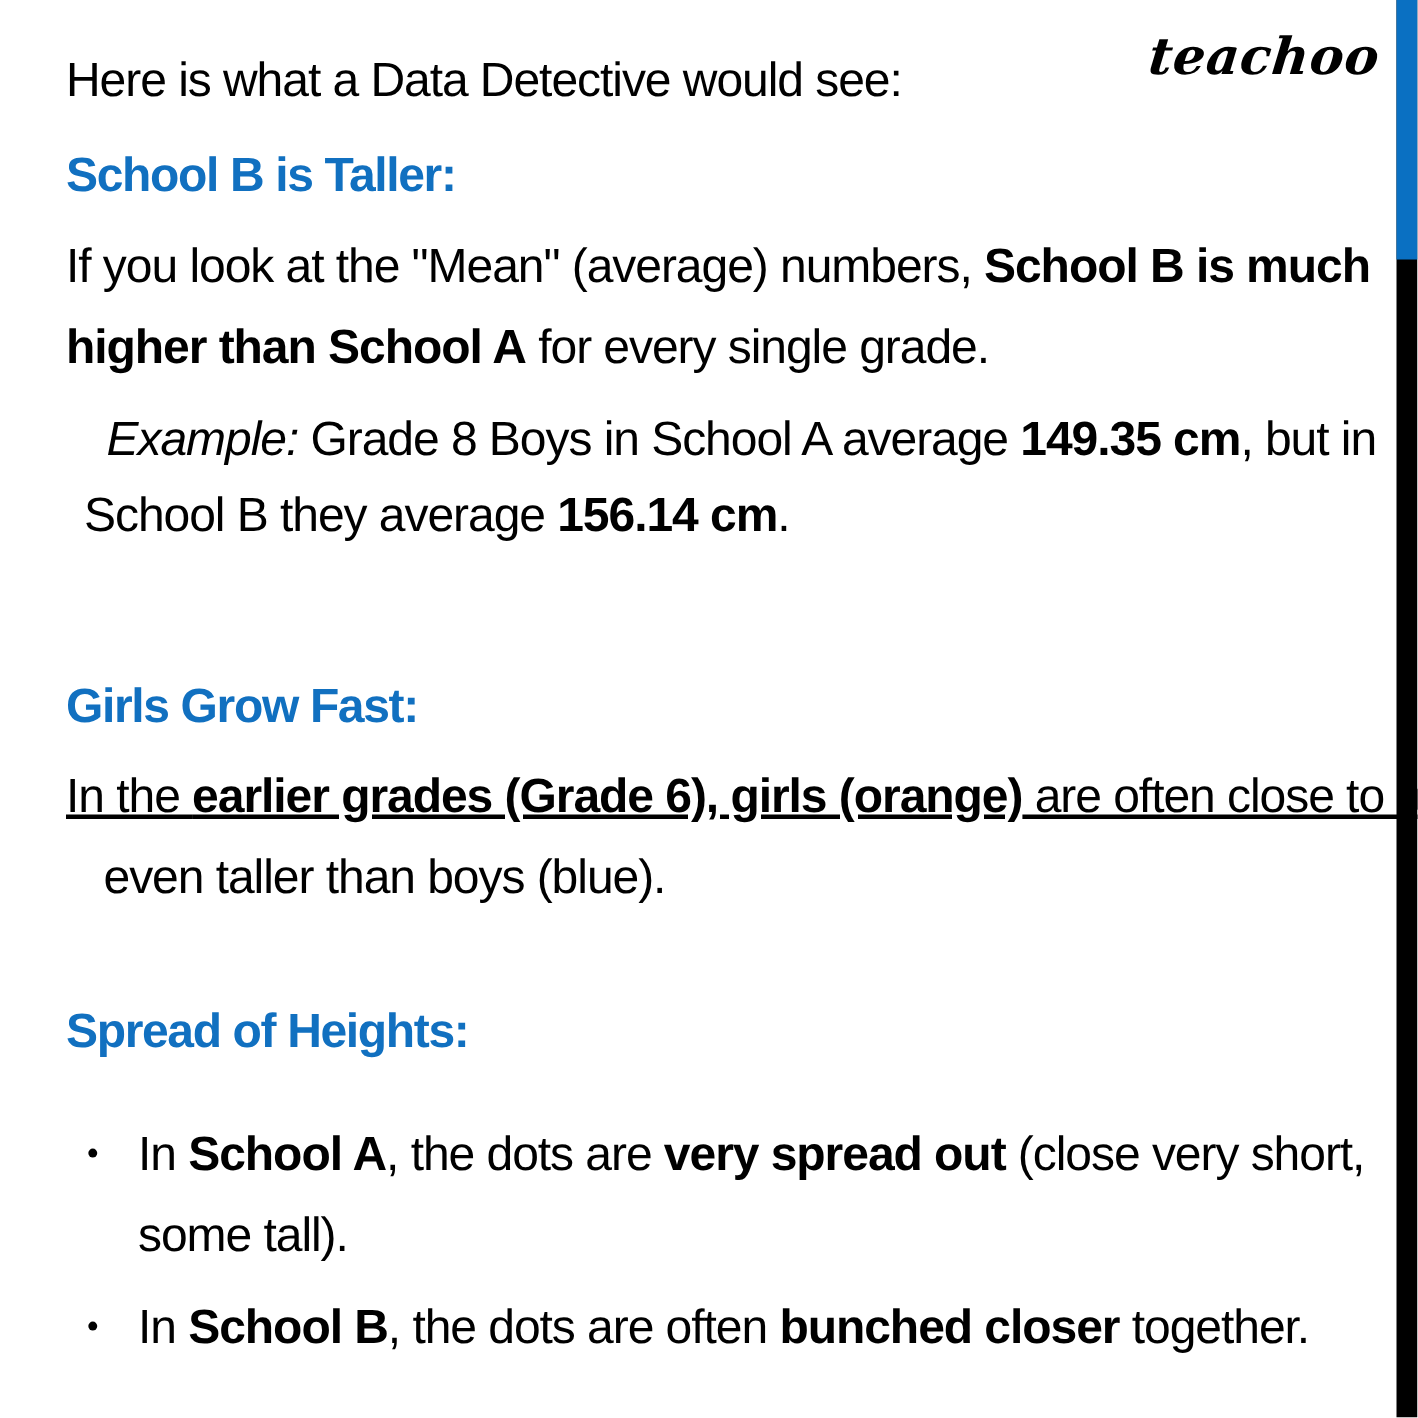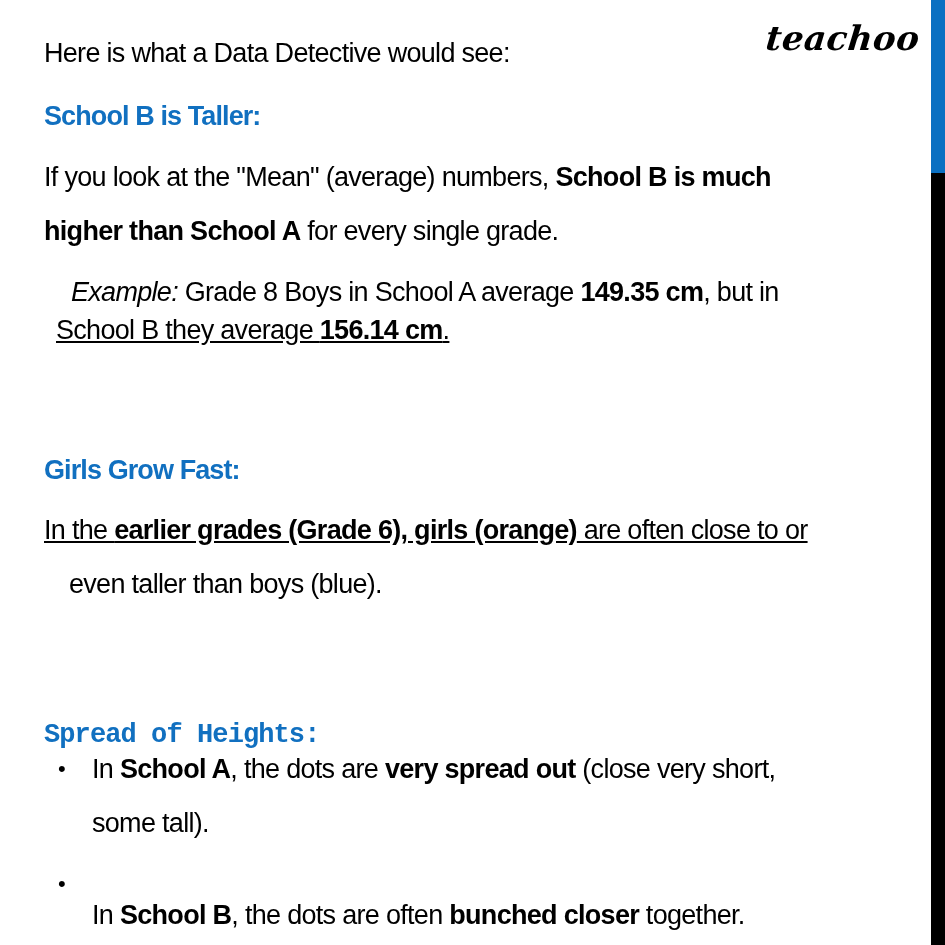--- a/index.html
+++ b/index.html
@@ -5,21 +5,21 @@
     * { margin: 0; padding: 0; box-sizing: border-box; }
     html, body { width: 945px; height: 945px; background: #ffffff; overflow: hidden; }
     body {
       position: relative;
       font-family: "Liberation Sans", sans-serif;
       color: #000000;
     }
     .line {
       position: absolute;
       left: 44px;
-      font-size: 27px;
+      font-size: 32px;
       letter-spacing: -0.7px;
       white-space: nowrap;
       line-height: 30px;
     }
     .heading {
       color: #1170c0;
       font-weight: bold;
       letter-spacing: -0.9px;
     }
     .indent { left: 56px; }
@@ -76,35 +76,35 @@
 <div class="line" style="top:162px;">
   <span>If you look at the "Mean" (average) numbers, </span><b>School B is much</b>
 </div>
 <div class="line" style="top:216px;">
   <b>higher than School A</b><span> for every single grade.</span>
 </div>
 
 <div class="line indent" style="top:277px;">
   <i>Example:</i><span> Grade 8 Boys in School A average </span><b>149.35 cm</b><span>, but in</span>
 </div>
-<div class="line indent" style="top:315px;text-decoration:underline;">
+<div class="line indent" style="top:328px;">
   <span>School B they average </span><b>156.14 cm</b><span>.</span>
 </div>
 
 <div class="line heading" style="top:455px;text-align:right;">Girls Grow Fast:</div>
 
 <div class="line" style="top:515px;text-decoration:underline;">
   <span>In the </span><b>earlier grades (Grade 6), girls (orange)</b><span> are often close to or</span>
 </div>
 <div class="line" style="top:569px;margin-left:25px;">even taller than boys (blue).</div>
 
-<div class="line heading" style="top:720px;font-family:Liberation Mono, monospace;">Spread of Heights:</div>
+<div class="line heading" style="top:672px;">Spread of Heights:</div>
 
 <div class="bullet-dot" style="top:754px;">•</div>
 <div class="line bullet-text" style="top:754px;">
   <span>In </span><b>School A</b><span>, the dots are </span><b>very spread out</b><span> (close very short,</span>
 </div>
 <div class="line bullet-text" style="top:808px;">some tall).</div>
 
 <div class="bullet-dot" style="top:869px;">•</div>
-<div class="line bullet-text" style="top:900px;">
+<div class="line bullet-text" style="top:869px;">
   <span>In </span><b>School B</b><span>, the dots are often </span><b>bunched closer</b><span> together.</span>
 </div>
 
 </body></html>

